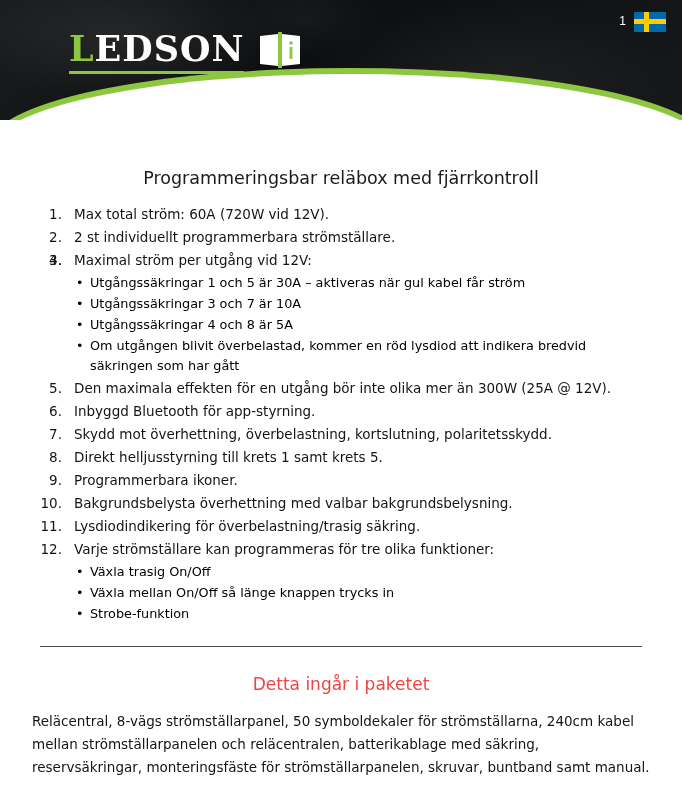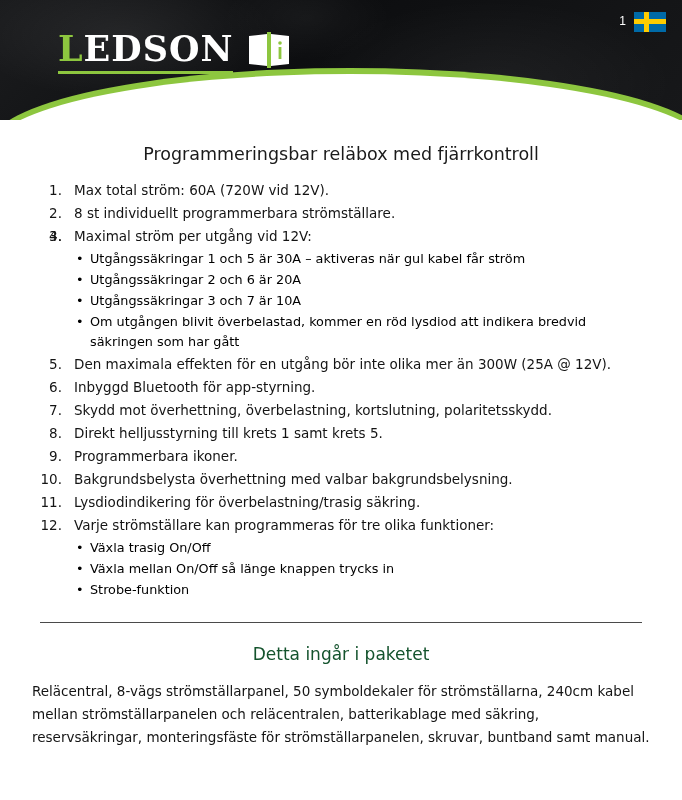--- a/index.html
+++ b/index.html
@@ -47,21 +47,21 @@
     left: -10px;
     bottom: -58px;
     width: 720px;
     height: 110px;
     background: #8dc63f;
     border-radius: 50% 50% 0 0 / 70% 70% 0 0;
   }
 
   .logo-block {
     position: absolute;
-    left: 58px;
+    left: 69px;
     top: 30px;
     display: flex;
     align-items: center;
   }
   .logo-text {
     font-family: "DejaVu Serif", serif;
     font-weight: bold;
     font-size: 35px;
     letter-spacing: 1px;
     color: #ffffff;
@@ -125,21 +125,21 @@
     position: relative;
     padding: 0 30px;
     box-sizing: border-box;
     width: 682px;
   }
   .doc-title {
     text-align: center;
     font-size: 17.5px;
     font-weight: normal;
     color: #1a1a1a;
-    margin: 24px 0 16px 0;
+    margin: 48px 0 16px 0;
     font-family: "DejaVu Sans", sans-serif;
   }
 
   ol.main-list {
     list-style: none;
     margin: 0;
     padding: 0 0 0 4px;
   }
   ol.main-list > li {
     position: relative;
@@ -181,22 +181,22 @@
   .divider {
     height: 1px;
     background: #4a4a4a;
     margin: 22px 10px 0 10px;
   }
 
   .section-title {
     text-align: center;
     font-size: 17px;
     font-weight: normal;
-    color: #14532d;
-    margin: 21px 0 16px 0;
+    color: #ef4444;
+    margin: 27px 0 16px 0;
   }
   .package-text {
     font-size: 13.5px;
     line-height: 23px;
     color: #141414;
     padding: 0 2px;
   }
 </style>
 </head>
 <body>
@@ -228,26 +228,26 @@
 
   <div class="header-green-curve"></div>
   <div class="header-bottom-curve"></div>
 </div>
 
 <div class="content">
   <h1 class="doc-title">Programmeringsbar reläbox med fjärrkontroll</h1>
 
   <ol class="main-list" id="feature-list">
       <li><span class="num">1.</span><span>Max total ström: 60A (720W vid 12V).</span></li>
-      <li><span class="num">2.</span><span>8 st individuellt programmerbara strömställare.</span></li>
+      <li><span class="num">2.</span><span>2 st individuellt programmerbara strömställare.</span></li>
       <li><span class="num">3.</span></li>
       <li><span class="num">4.</span><span>Maximal ström per utgång vid 12V:</span><ul class="sub-list">
           <li>Utgångssäkringar 1 och 5 är 30A – aktiveras när gul kabel får ström</li>
-          <li>Utgångssäkringar 2 och 6 är 20A</li>
           <li>Utgångssäkringar 3 och 7 är 10A</li>
+          <li>Utgångssäkringar 4 och 8 är 5A</li>
           <li>Om utgången blivit överbelastad, kommer en röd lysdiod att indikera bredvid säkringen som har gått</li>
         </ul></li>
       <li><span class="num">5.</span><span>Den maximala effekten för en utgång bör inte olika mer än 300W (25A @ 12V).</span></li>
       <li><span class="num">6.</span><span>Inbyggd Bluetooth för app-styrning.</span></li>
       <li><span class="num">7.</span><span>Skydd mot överhettning, överbelastning, kortslutning, polaritetsskydd.</span></li>
       <li><span class="num">8.</span><span>Direkt helljusstyrning till krets 1 samt krets 5.</span></li>
       <li><span class="num">9.</span><span>Programmerbara ikoner.</span></li>
       <li><span class="num">10.</span><span>Bakgrundsbelysta överhettning med valbar bakgrundsbelysning.</span></li>
       <li><span class="num">11.</span><span>Lysdiodindikering för överbelastning/trasig säkring.</span></li>
       <li><span class="num">12.</span><span>Varje strömställare kan programmeras för tre olika funktioner:</span><ul class="sub-list">

